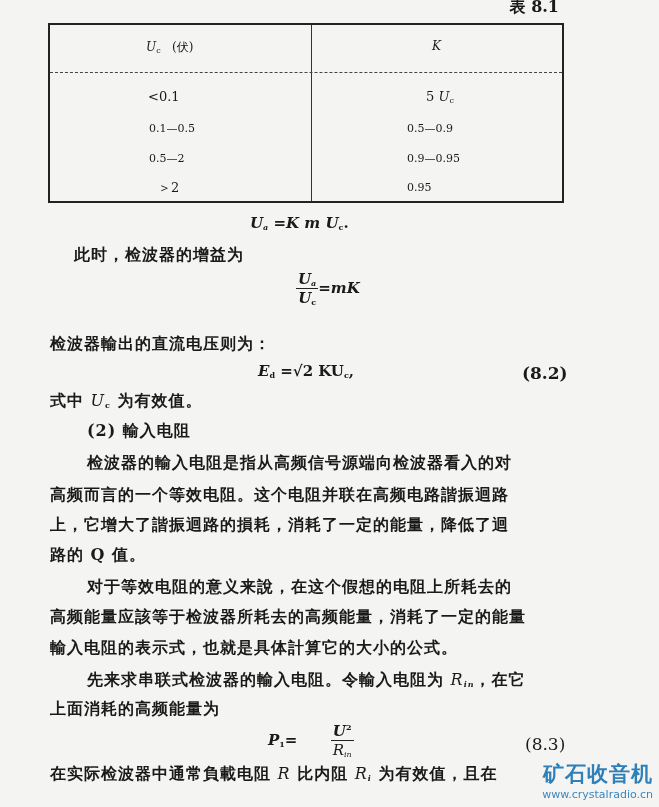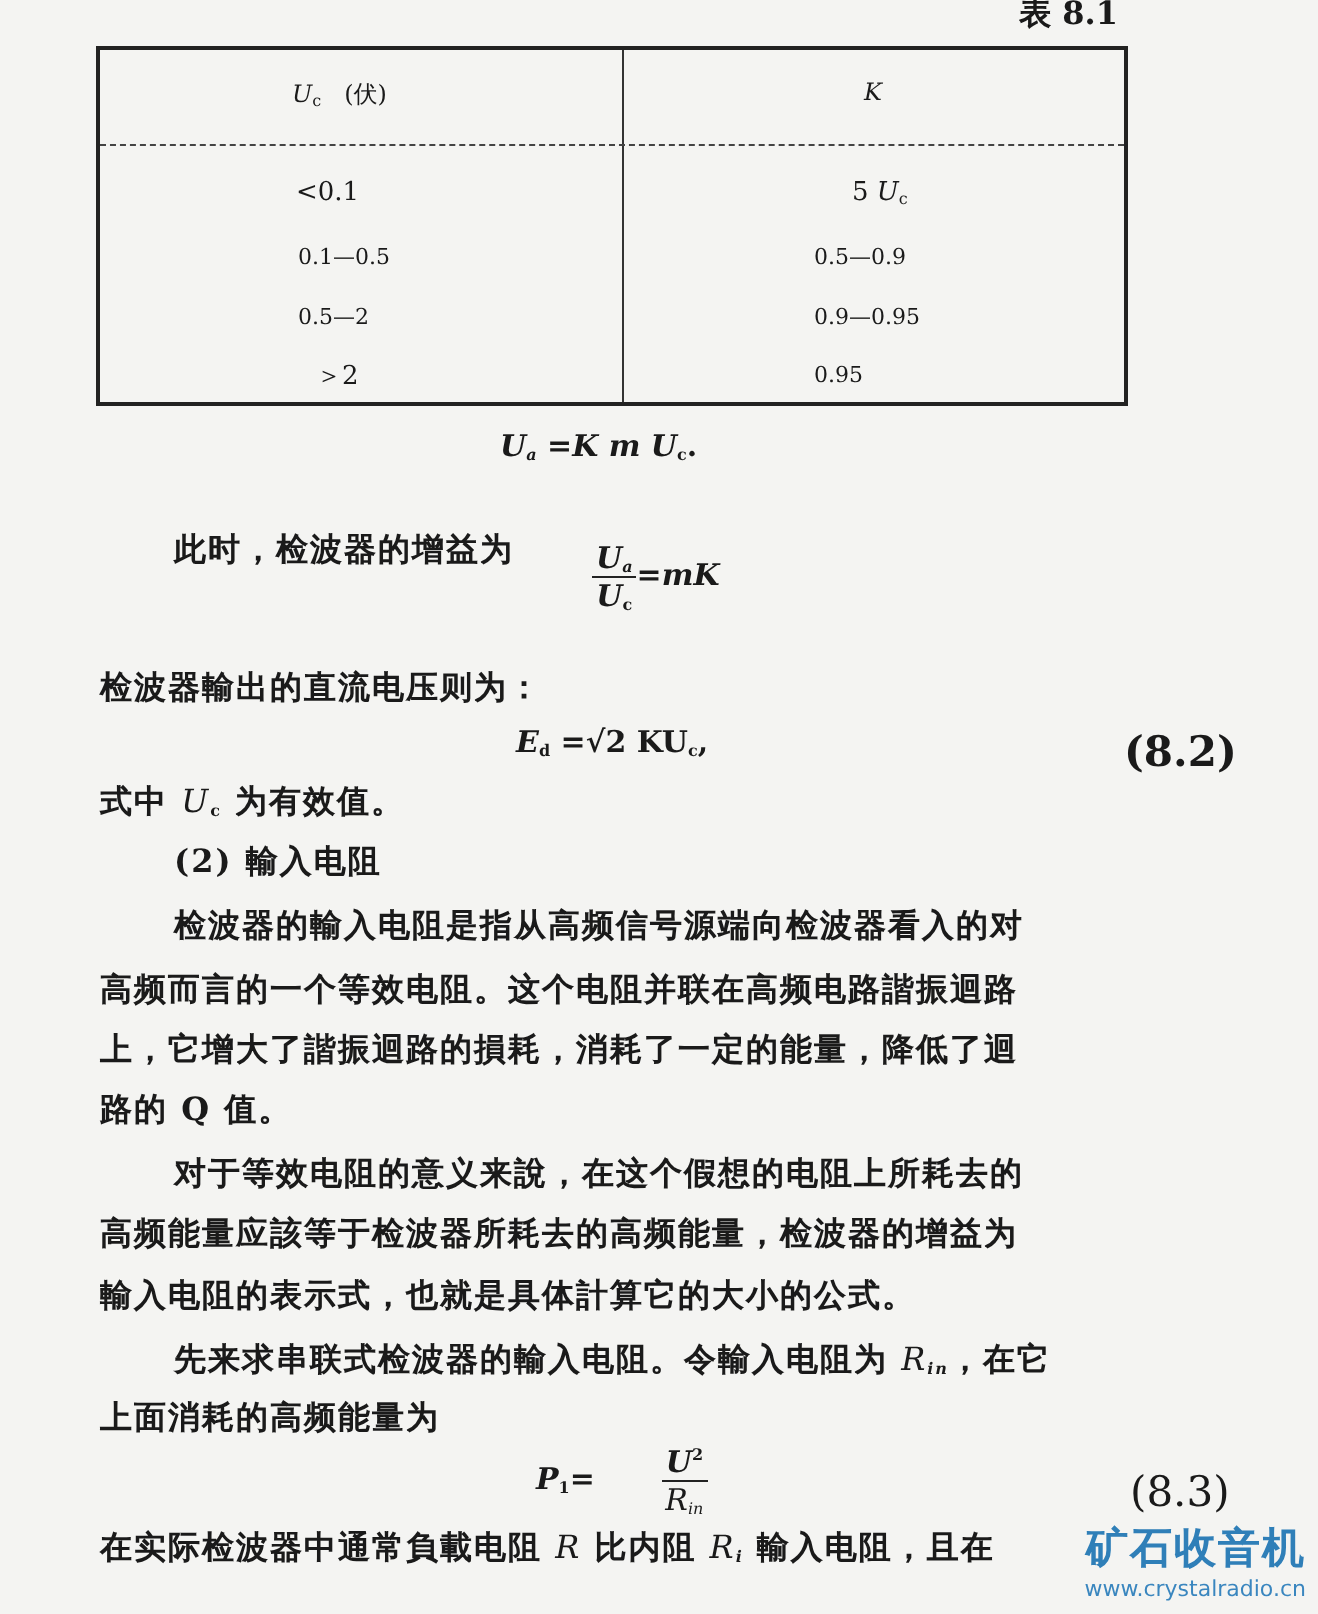--- a/index.html
+++ b/index.html
@@ -12,21 +12,21 @@
   .tblcap { right:100px; top:-3px; font-size:16px; font-weight:bold; }
   .tbl { left:48px; top:23px; width:516px; height:180px; border:2px solid #222; box-sizing:border-box; }
   .tbl .vline { position:absolute; left:261px; top:0; bottom:0; border-left:1px solid #333; }
   .tbl .hline { position:absolute; left:0; right:0; top:47px; border-top:1px dashed #444; }
   .cell { position:absolute; font-size:11px; white-space:nowrap; }
   .hdr { top:14px; font-size:12px; }
   .it { font-style:italic; }
   .sub { font-size:8px; vertical-align:-2px; }
   .p { font-size:16px; font-weight:bold; letter-spacing:1px; line-height:20px; white-space:nowrap; }
   .eq { font-size:15px; font-weight:bold; white-space:nowrap; }
-  .eqno { font-size:21px; font-weight:bold;margin-left:40px; }
+  .eqno { font-size:17px; font-weight:bold; }
   .frac { display:inline-block; text-align:center; vertical-align:middle;margin-left:28px; }
   .frac .num { display:block; border-bottom:1.5px solid #222; padding:0 2px; }
   .frac .den { display:block; padding:0 2px; }
   .wm1 { right:6px; top:760px; font-family:"DejaVu Sans", sans-serif; font-size:21px; font-weight:bold; color:#2f7fb8; letter-spacing:1px; }
   .wm2 { right:6px; top:788px; font-family:"DejaVu Sans", sans-serif; font-size:11px; color:#3a86bf; }
 </style>
 </head>
 <body>
 
 <div class="abs tblcap">表 8.1</div>
@@ -55,21 +55,21 @@
 
   <div class="cell" style="left:108px; top:154px; font-size:13px;">＞2</div>
   <div class="cell" style="left:357px; top:156px;">0.95</div>
 </div>
 
 <div class="abs eq" style="left:250px; top:214px;">
   <span class="it">U</span><span class="sub it">a</span>
   <span class="it">=K m U</span><span class="sub">c</span><span>.</span>
 </div>
 
-<div class="abs p" style="left:87px; top:245px;margin-top:20px;">此时，检波器的增益为</div>
+<div class="abs p" style="left:74px; top:245px;">此时，检波器的增益为</div>
 
 <div class="abs eq" style="left:268px; top:270px;">
   <span class="frac">
     <span class="num"><span class="it">U</span><span class="sub it">a</span></span>
     <span class="den"><span class="it">U</span><span class="sub">c</span></span>
   </span><span class="it">=mK</span>
 </div>
 
 <div class="abs p" style="left:50px; top:334px;">检波器輸出的直流电压则为：</div>
 
@@ -84,35 +84,35 @@
 </div>
 
 <div class="abs p" style="left:87px; top:421px;">(2) 輸入电阻</div>
 
 <div class="abs p" style="left:87px; top:453px;">检波器的輸入电阻是指从高频信号源端向检波器看入的对</div>
 <div class="abs p" style="left:50px; top:485px;">高频而言的一个等效电阻。这个电阻并联在高频电路諧振迴路</div>
 <div class="abs p" style="left:50px; top:515px;text-align:right;">上，它增大了諧振迴路的損耗，消耗了一定的能量，降低了迴</div>
 <div class="abs p" style="left:50px; top:545px;">路的 Q 值。</div>
 
 <div class="abs p" style="left:87px; top:577px;">对于等效电阻的意义来說，在这个假想的电阻上所耗去的</div>
-<div class="abs p" style="left:50px; top:607px;">高频能量应該等于检波器所耗去的高频能量，检波器的增益为</div>
+<div class="abs p" style="left:50px; top:607px;">高频能量应該等于检波器所耗去的高频能量，消耗了一定的能量</div>
 <div class="abs p" style="left:50px; top:638px;">輸入电阻的表示式，也就是具体計算它的大小的公式。</div>
 
 <div class="abs p" style="left:87px; top:670px;">
   <span>先来求串联式检波器的輸入电阻。令輸入电阻为 </span><span class="it" style="font-weight:normal;">R</span><span class="sub it">in</span><span>，在它</span>
 </div>
 <div class="abs p" style="left:50px; top:699px;">上面消耗的高频能量为</div>
 
 <div class="abs eq" style="left:268px; top:722px;">
   <span class="it">P</span><span class="sub">1</span><span>=</span>
   <span class="frac">
     <span class="num"><span class="it">U</span><sup style="font-size:8px;">2</sup></span>
     <span class="den" style="font-weight:normal;"><span class="it">R</span><span class="sub it">in</span></span>
   </span>
 </div>
 <div class="abs eqno" style="left:525px; top:734px; font-weight:normal;">(8.3)</div>
 
 <div class="abs p" style="left:50px; top:764px;">
-  <span>在实际检波器中通常負載电阻 </span><span class="it" style="font-weight:normal;">R</span><span> 比内阻 </span><span class="it" style="font-weight:normal;">R</span><span class="sub it">i</span><span> 輸入电阻，且在</span>
+  <span>在实际检波器中通常負載电阻 </span><span class="it" style="font-weight:normal;">R</span><span> 比内阻 </span><span class="it" style="font-weight:normal;">R</span><span class="sub it">i</span><span> 为有效值，且在</span>
 </div>
 
 <div class="abs wm1">矿石收音机</div>
 <div class="abs wm2">www.crystalradio.cn</div>
 
 </body></html>

